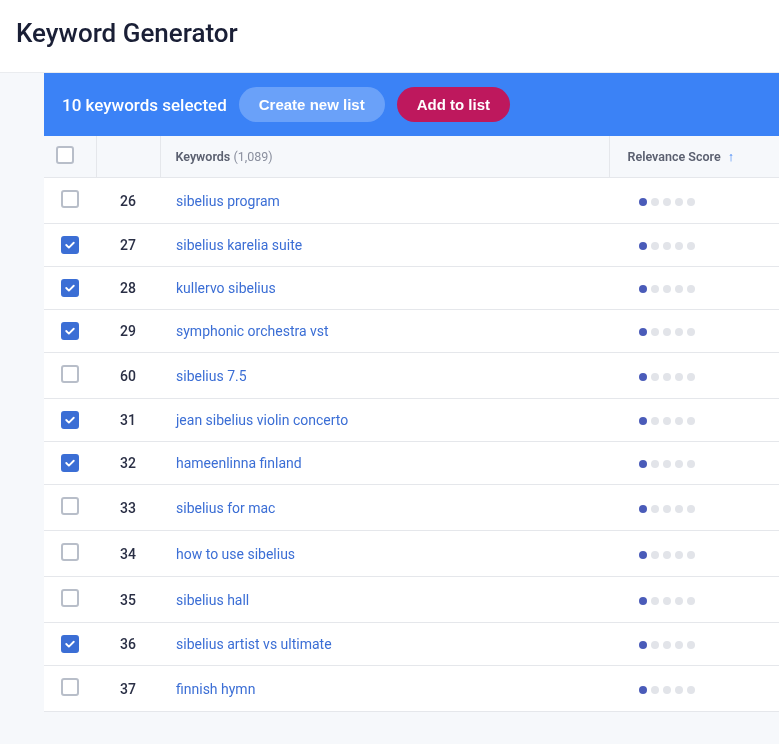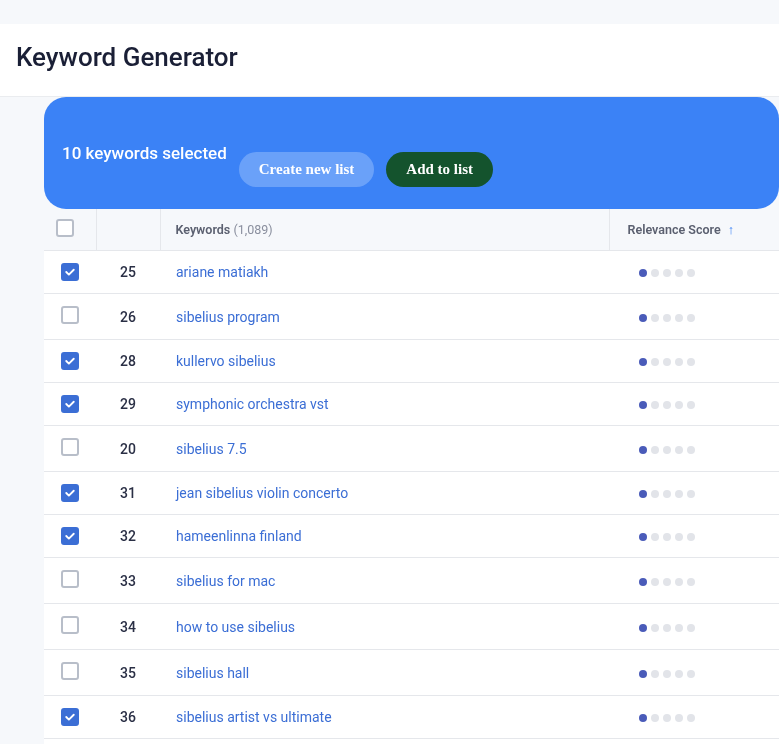--- a/index.html
+++ b/index.html
@@ -9,54 +9,51 @@
     color: #1a1f36;
     width: 779px;
   }
   .page-title {
     font-size: 26px;
     font-weight: 500;
     color: #1a1f36;
     padding: 18px 16px 24px 16px;
     background: #fff;
     border-bottom: 1px solid #eaecef;
-    margin-top: 24px;
   }
   .container {
     padding: 0 0 0 44px;
   }
   .toolbar {
     background: #3b82f6;
     color: #fff;
     display: flex;
     align-items: center;
-    padding: 22px 18px;
+    padding: 14px 18px;
     gap: 12px;
-    border-radius: 22px;
   }
   .toolbar-text {
     font-size: 17px;
     font-weight: 500;
   }
   .btn {
     border: none;
     border-radius: 999px;
     padding: 9px 20px;
     font-size: 15px;
     font-weight: 600;
     cursor: pointer;
-    font-family: Liberation Serif, serif;
-    margin-top: 33px;
+    font-family: Liberation Sans, sans-serif;
   }
   .btn-primary {
     background: #6aa1f9;
     color: #fff;
   }
   .btn-secondary {
-    background: #14532d;
+    background: #be185d;
     color: #fff;
   }
   .table {
     width: 100%;
     border-collapse: collapse;
     background: #fff;
   }
   .table th {
     background: #f6f8fb;
     font-size: 12.5px;
@@ -149,53 +146,53 @@
           <span class="th-count">(1,089)</span>
         </th>
         <th class="col-score th-score">
           <span>Relevance Score</span>
           <span class="sort-icon">↑</span>
         </th>
       </tr>
     </thead>
     <tbody id="rows">
         <tr>
-          <td class="col-check"><span class="checkbox checked">
-              <svg viewBox="0 0 16 16">
-                <path d="M3 8 L6.5 11.5 L13 5" stroke="#fff" stroke-width="2.5" fill="none" stroke-linecap="round" stroke-linejoin="round"></path>
-              </svg>
-            </span></td>
-          <td class="col-num">25</td>
-          <td class="col-keyword"><a class="keyword-link">ariane matiakh</a></td>
-          <td class="col-score"><span class="dots">
-              <span class="dot filled"></span>
-              <span class="dot"></span>
-              <span class="dot"></span>
-              <span class="dot"></span>
-              <span class="dot"></span>
-            </span></td>
-        </tr>
-        <tr>
           <td class="col-check"><span class="checkbox"></span></td>
           <td class="col-num">26</td>
           <td class="col-keyword"><a class="keyword-link">sibelius program</a></td>
           <td class="col-score"><span class="dots">
               <span class="dot filled"></span>
               <span class="dot"></span>
               <span class="dot"></span>
               <span class="dot"></span>
               <span class="dot"></span>
             </span></td>
         </tr>
         <tr>
           <td class="col-check"><span class="checkbox checked">
               <svg viewBox="0 0 16 16">
                 <path d="M3 8 L6.5 11.5 L13 5" stroke="#fff" stroke-width="2.5" fill="none" stroke-linecap="round" stroke-linejoin="round"></path>
               </svg>
             </span></td>
+          <td class="col-num">27</td>
+          <td class="col-keyword"><a class="keyword-link">sibelius karelia suite</a></td>
+          <td class="col-score"><span class="dots">
+              <span class="dot filled"></span>
+              <span class="dot"></span>
+              <span class="dot"></span>
+              <span class="dot"></span>
+              <span class="dot"></span>
+            </span></td>
+        </tr>
+        <tr>
+          <td class="col-check"><span class="checkbox checked">
+              <svg viewBox="0 0 16 16">
+                <path d="M3 8 L6.5 11.5 L13 5" stroke="#fff" stroke-width="2.5" fill="none" stroke-linecap="round" stroke-linejoin="round"></path>
+              </svg>
+            </span></td>
           <td class="col-num">28</td>
           <td class="col-keyword"><a class="keyword-link">kullervo sibelius</a></td>
           <td class="col-score"><span class="dots">
               <span class="dot filled"></span>
               <span class="dot"></span>
               <span class="dot"></span>
               <span class="dot"></span>
               <span class="dot"></span>
             </span></td>
         </tr>
@@ -210,21 +207,21 @@
           <td class="col-score"><span class="dots">
               <span class="dot filled"></span>
               <span class="dot"></span>
               <span class="dot"></span>
               <span class="dot"></span>
               <span class="dot"></span>
             </span></td>
         </tr>
         <tr>
           <td class="col-check"><span class="checkbox"></span></td>
-          <td class="col-num">20</td>
+          <td class="col-num">60</td>
           <td class="col-keyword"><a class="keyword-link">sibelius 7.5</a></td>
           <td class="col-score"><span class="dots">
               <span class="dot filled"></span>
               <span class="dot"></span>
               <span class="dot"></span>
               <span class="dot"></span>
               <span class="dot"></span>
             </span></td>
         </tr>
         <tr>

